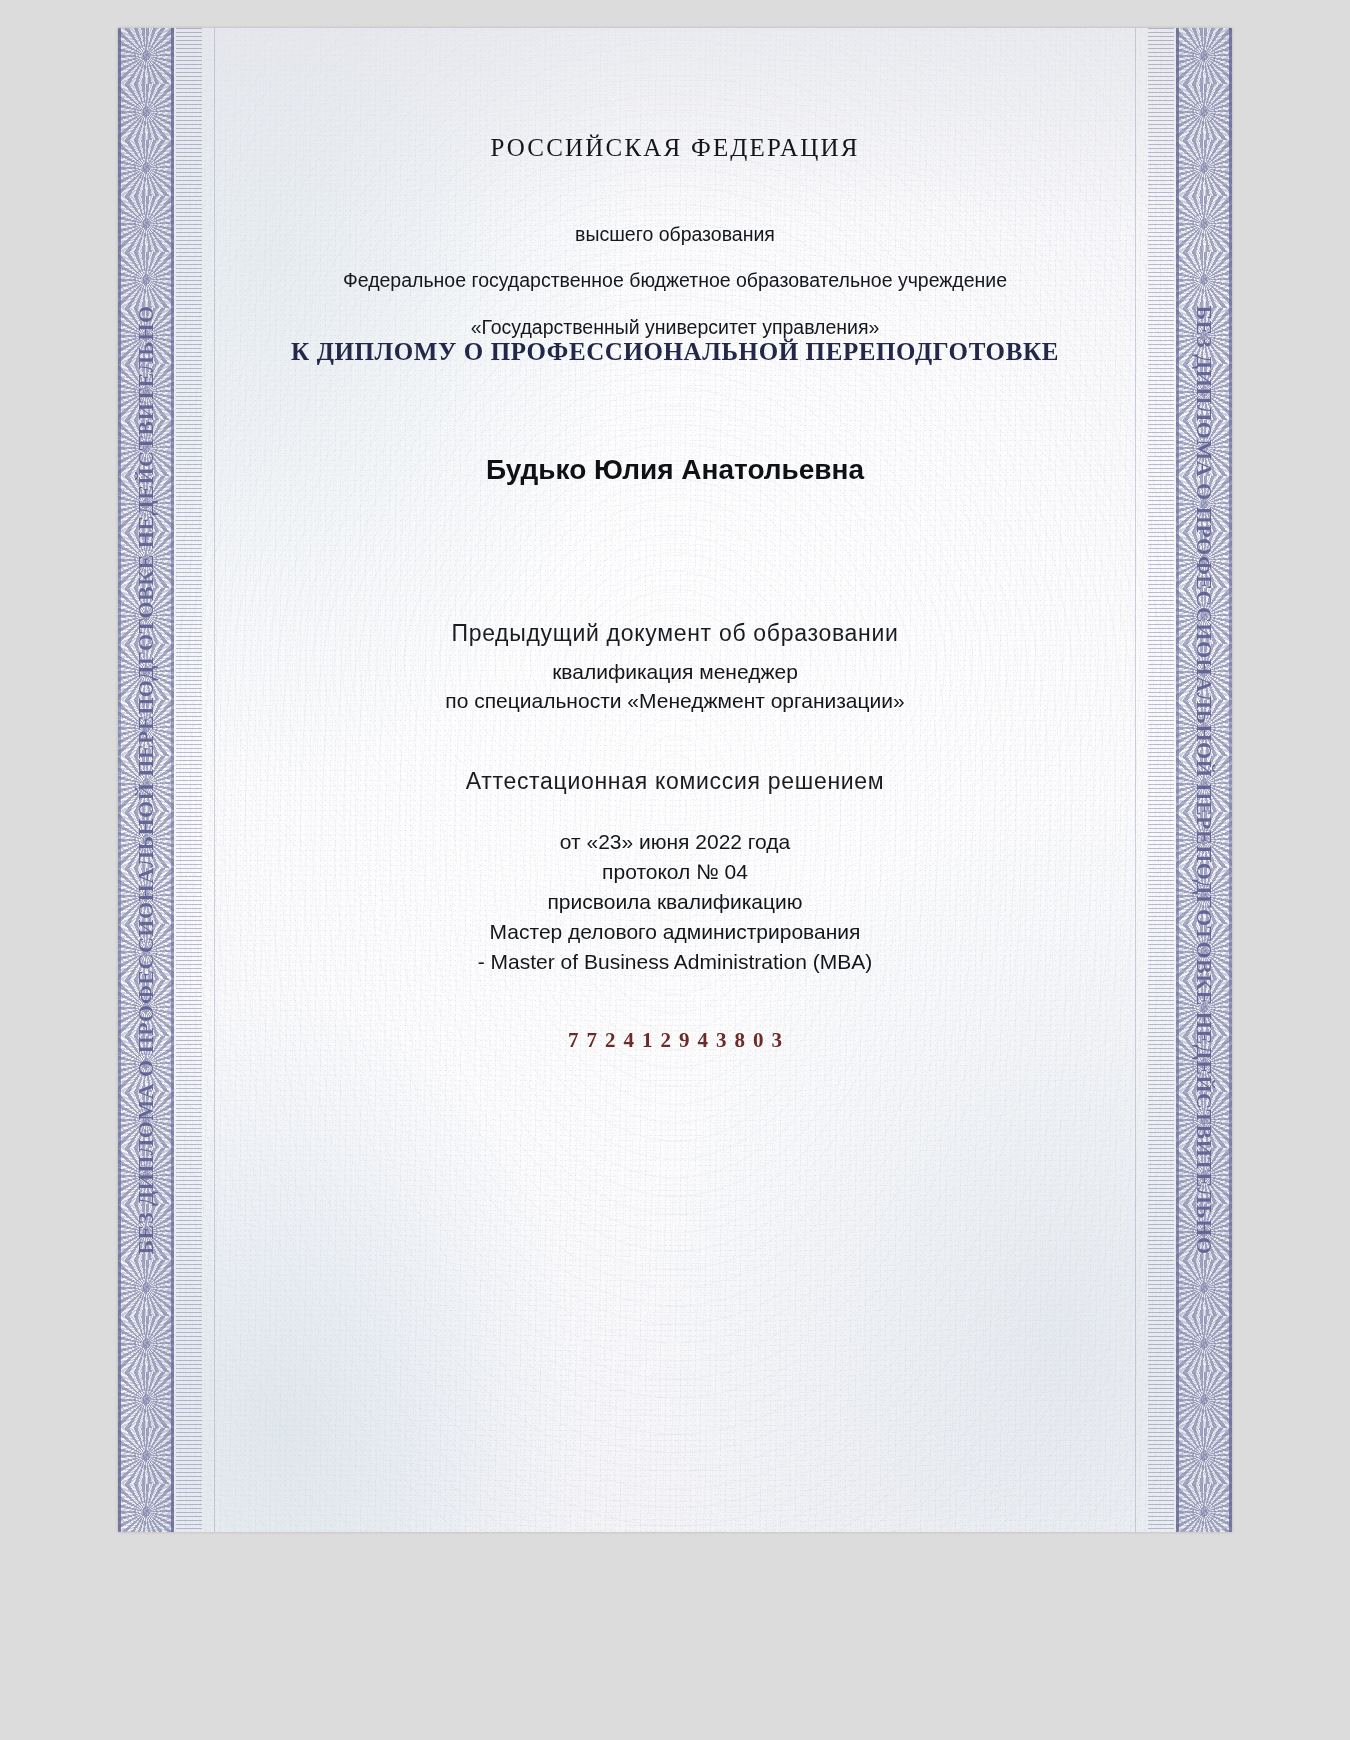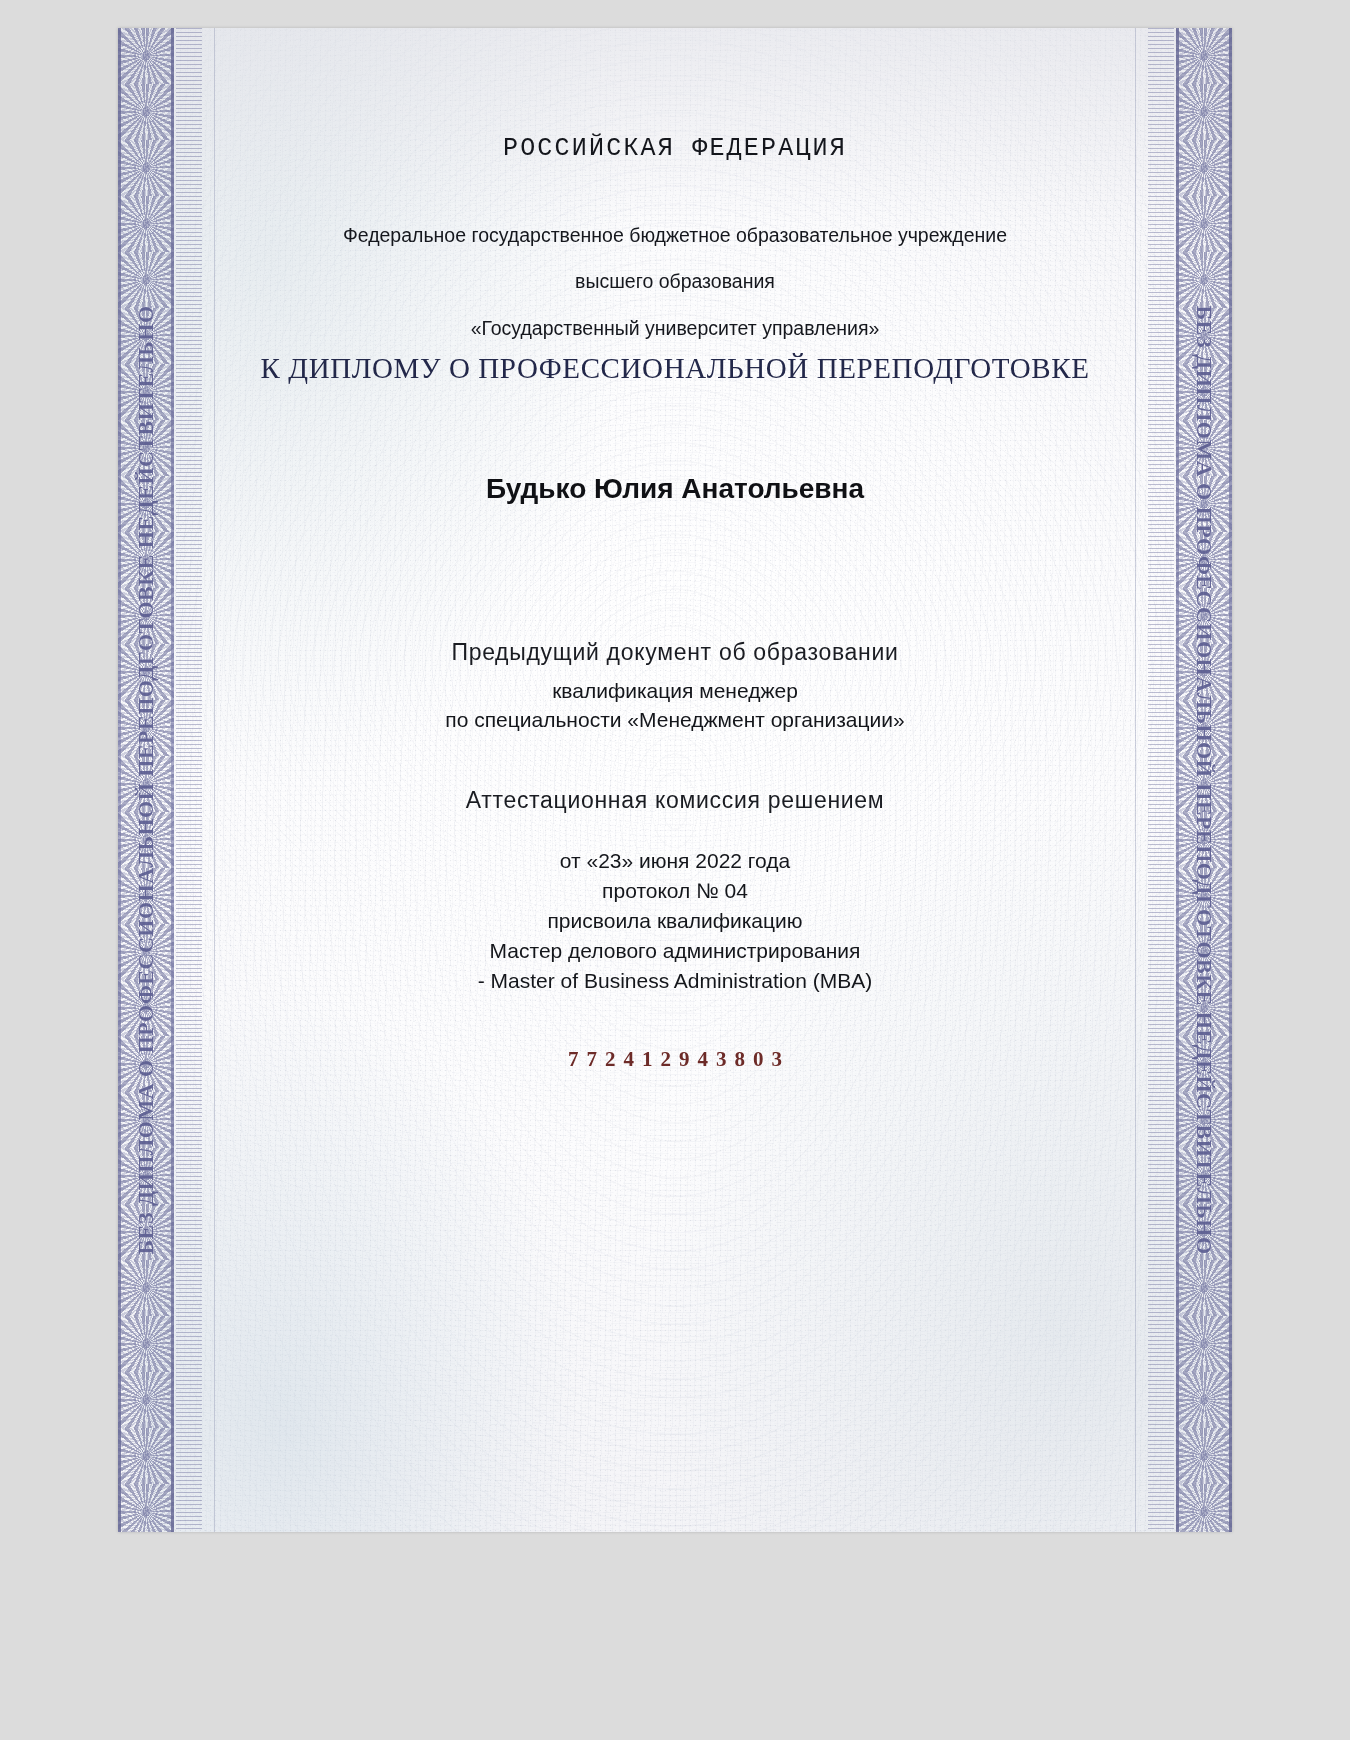--- a/index.html
+++ b/index.html
@@ -167,21 +167,21 @@
     position: absolute;
     left: 110px;
     right: 110px;
     top: 0;
     bottom: 0;
     text-align: center;
   }
 
   .t-country {
     margin-top: 106px;
-    font-family: Liberation Mono, monospace;
+    font-family: Liberation Serif, serif;
     font-size: 25px;
     letter-spacing: 2.2px;
     color: #14161c;
   }
 
   .org-block { margin-top: 62px; }
   .org-line {
     font-family: "Liberation Sans", sans-serif;
     font-size: 19.5px;
     color: #15171d;
@@ -193,24 +193,24 @@
   .t-main-title {
     margin-top: 86px;
     font-family: "Liberation Serif", serif;
     font-weight: 700;
     font-size: 52px;
     letter-spacing: 2px;
     color: #2b3157;
     line-height: 1;
   }
   .t-sub-title {
-    margin-top: 14px;
+    margin-top: 1px;
     font-family: "Liberation Serif", serif;
-    font-weight: 400;
-    font-size: 29px;
+    font-weight: 700;
+    font-size: 25px;
     letter-spacing: .6px;
     color: #23284a;
   }
 
   .t-name {
     margin-top: 88px;
     font-family: "Liberation Sans", sans-serif;
     font-weight: 700;
     font-size: 28px;
     color: #101115;
@@ -293,22 +293,22 @@
   </div>
 
   <div class="inner-rule l"></div>
   <div class="inner-rule r"></div>
 
   <div class="content">
 
     <div class="t-country">РОССИЙСКАЯ ФЕДЕРАЦИЯ</div>
 
     <div class="org-block">
+      <div class="org-line">высшего образования</div>
       <div class="org-line">Федеральное государственное бюджетное образовательное учреждение</div>
-      <div class="org-line">высшего образования</div>
       <div class="org-line">«Государственный университет управления»</div>
     </div>
 
 
     <div class="t-sub-title">К ДИПЛОМУ О ПРОФЕССИОНАЛЬНОЙ ПЕРЕПОДГОТОВКЕ</div>
 
     <div class="t-name">Будько Юлия Анатольевна</div>
 
     <div class="section prev-doc">
       <div class="lead-serif">Предыдущий документ об образовании</div>

